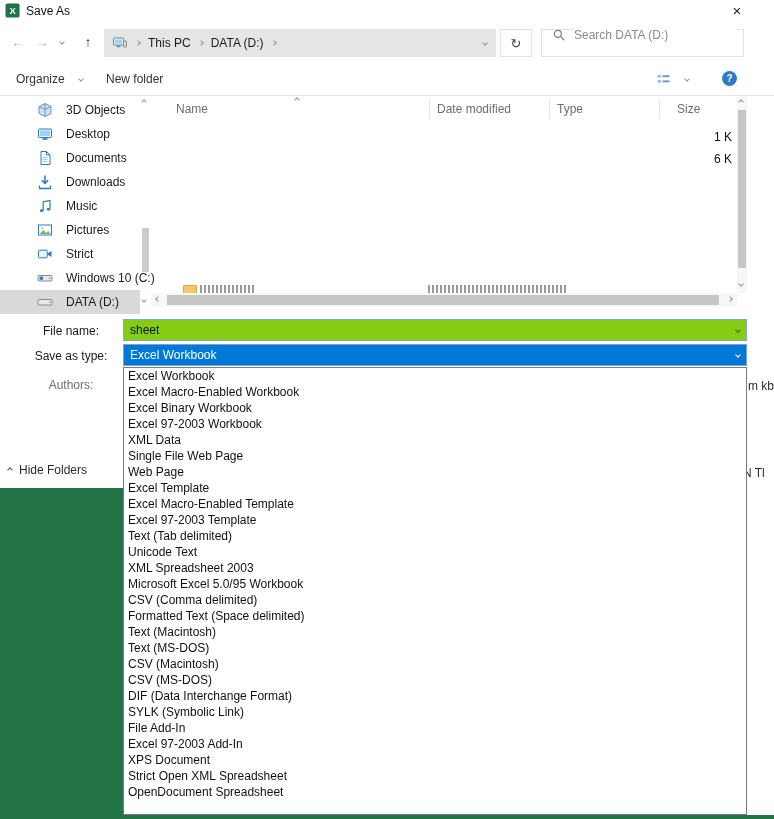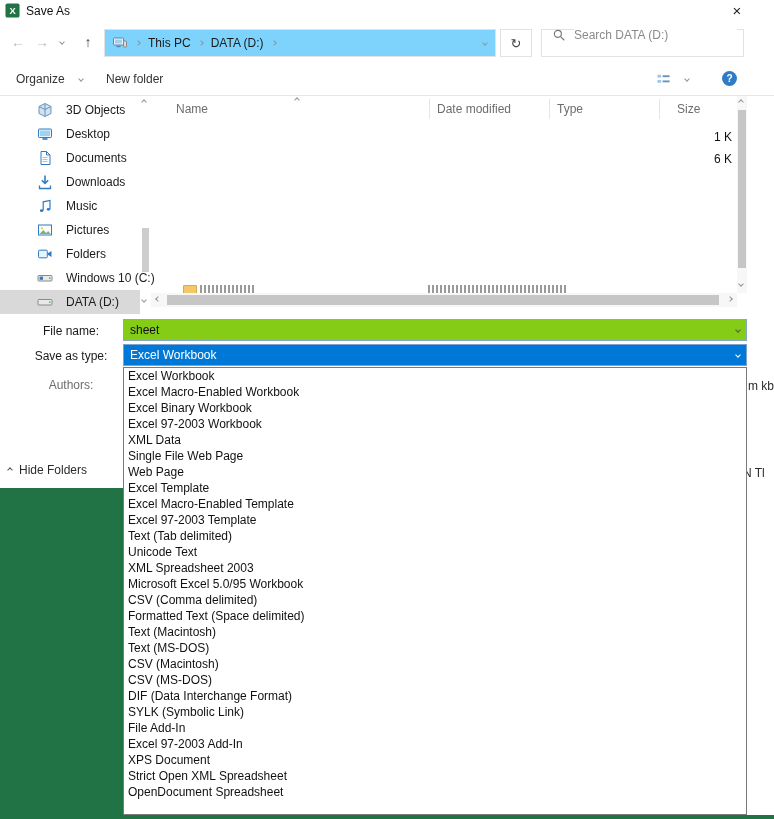--- a/index.html
+++ b/index.html
@@ -28,21 +28,21 @@
   .close-btn::before{content:"\00D7";}
 
   
   .navbtn{position:absolute;top:30px;width:24px;height:24px;display:flex;align-items:center;
           justify-content:center;font-size:14px;}
   .g-back::before{content:"\2190";color:#b3bcc4;}
   .g-fwd::before{content:"\2192";color:#b3bcc4;}
   .g-up::before{content:"\2191";color:#444;}
   .g-refresh::before{content:"\21BB";color:#444;font-size:13px;}
   .addr-box{position:absolute;left:104px;top:29px;width:392px;height:28px;border:1px solid #e2e2e2;
-            display:flex;align-items:center;padding:0 8px 0 7px;gap:8px;background:#7dd3fc;}
+            display:flex;align-items:center;padding:0 8px 0 7px;gap:8px;background:#e5e5e5;}
   .crumb{white-space:nowrap;color:#1a1a1a;}
   .addr-spacer{flex:1;}
   .refresh-box{position:absolute;left:500px;top:29px;width:32px;height:28px;border:1px solid #e2e2e2;
                display:flex;align-items:center;justify-content:center;background:#fff;}
   .search-box{position:absolute;left:541px;top:29px;width:203px;height:28px;border:1px solid #e2e2e2;
               display:flex;align-items:center;padding:0 6px 16px 10px;gap:8px;background:#fff;}
   .search-box input{border:none;outline:none;flex:1;font:12px "Liberation Sans",sans-serif;
                     color:#444;min-width:0;}
   .search-box input::placeholder{color:#8a8a8a;}
 
@@ -263,21 +263,21 @@
         </span>
         <span class="tlabel">Pictures</span>
       </div>
       <div class="tree-item">
         <span class="tico">
           <svg viewBox="0 0 16 16">
             <rect x="1.5" y="4.2" width="8.8" height="7.6" rx="1" fill="#eaf4fc" stroke="#2f7bc4"></rect>
             <path d="M10.8 7.2 14.5 5v6l-3.7-2.2z" fill="#2f7bc4"></path>
           </svg>
         </span>
-        <span class="tlabel">Folders</span>
+        <span class="tlabel">Strict</span>
       </div>
       <div class="tree-item">
         <span class="tico">
           <svg viewBox="0 0 16 16">
             <rect x="1" y="5.5" width="14" height="5.5" rx="0.8" fill="#e9e9e9" stroke="#8a8a8a"></rect>
             <circle cx="12.8" cy="8.2" r="0.9" fill="#5fbf63"></circle>
             <rect x="2.6" y="6.6" width="3.4" height="3.2" fill="#2f7bc4"></rect>
           </svg>
         </span>
         <span class="tlabel">Windows 10 (C:)</span>

